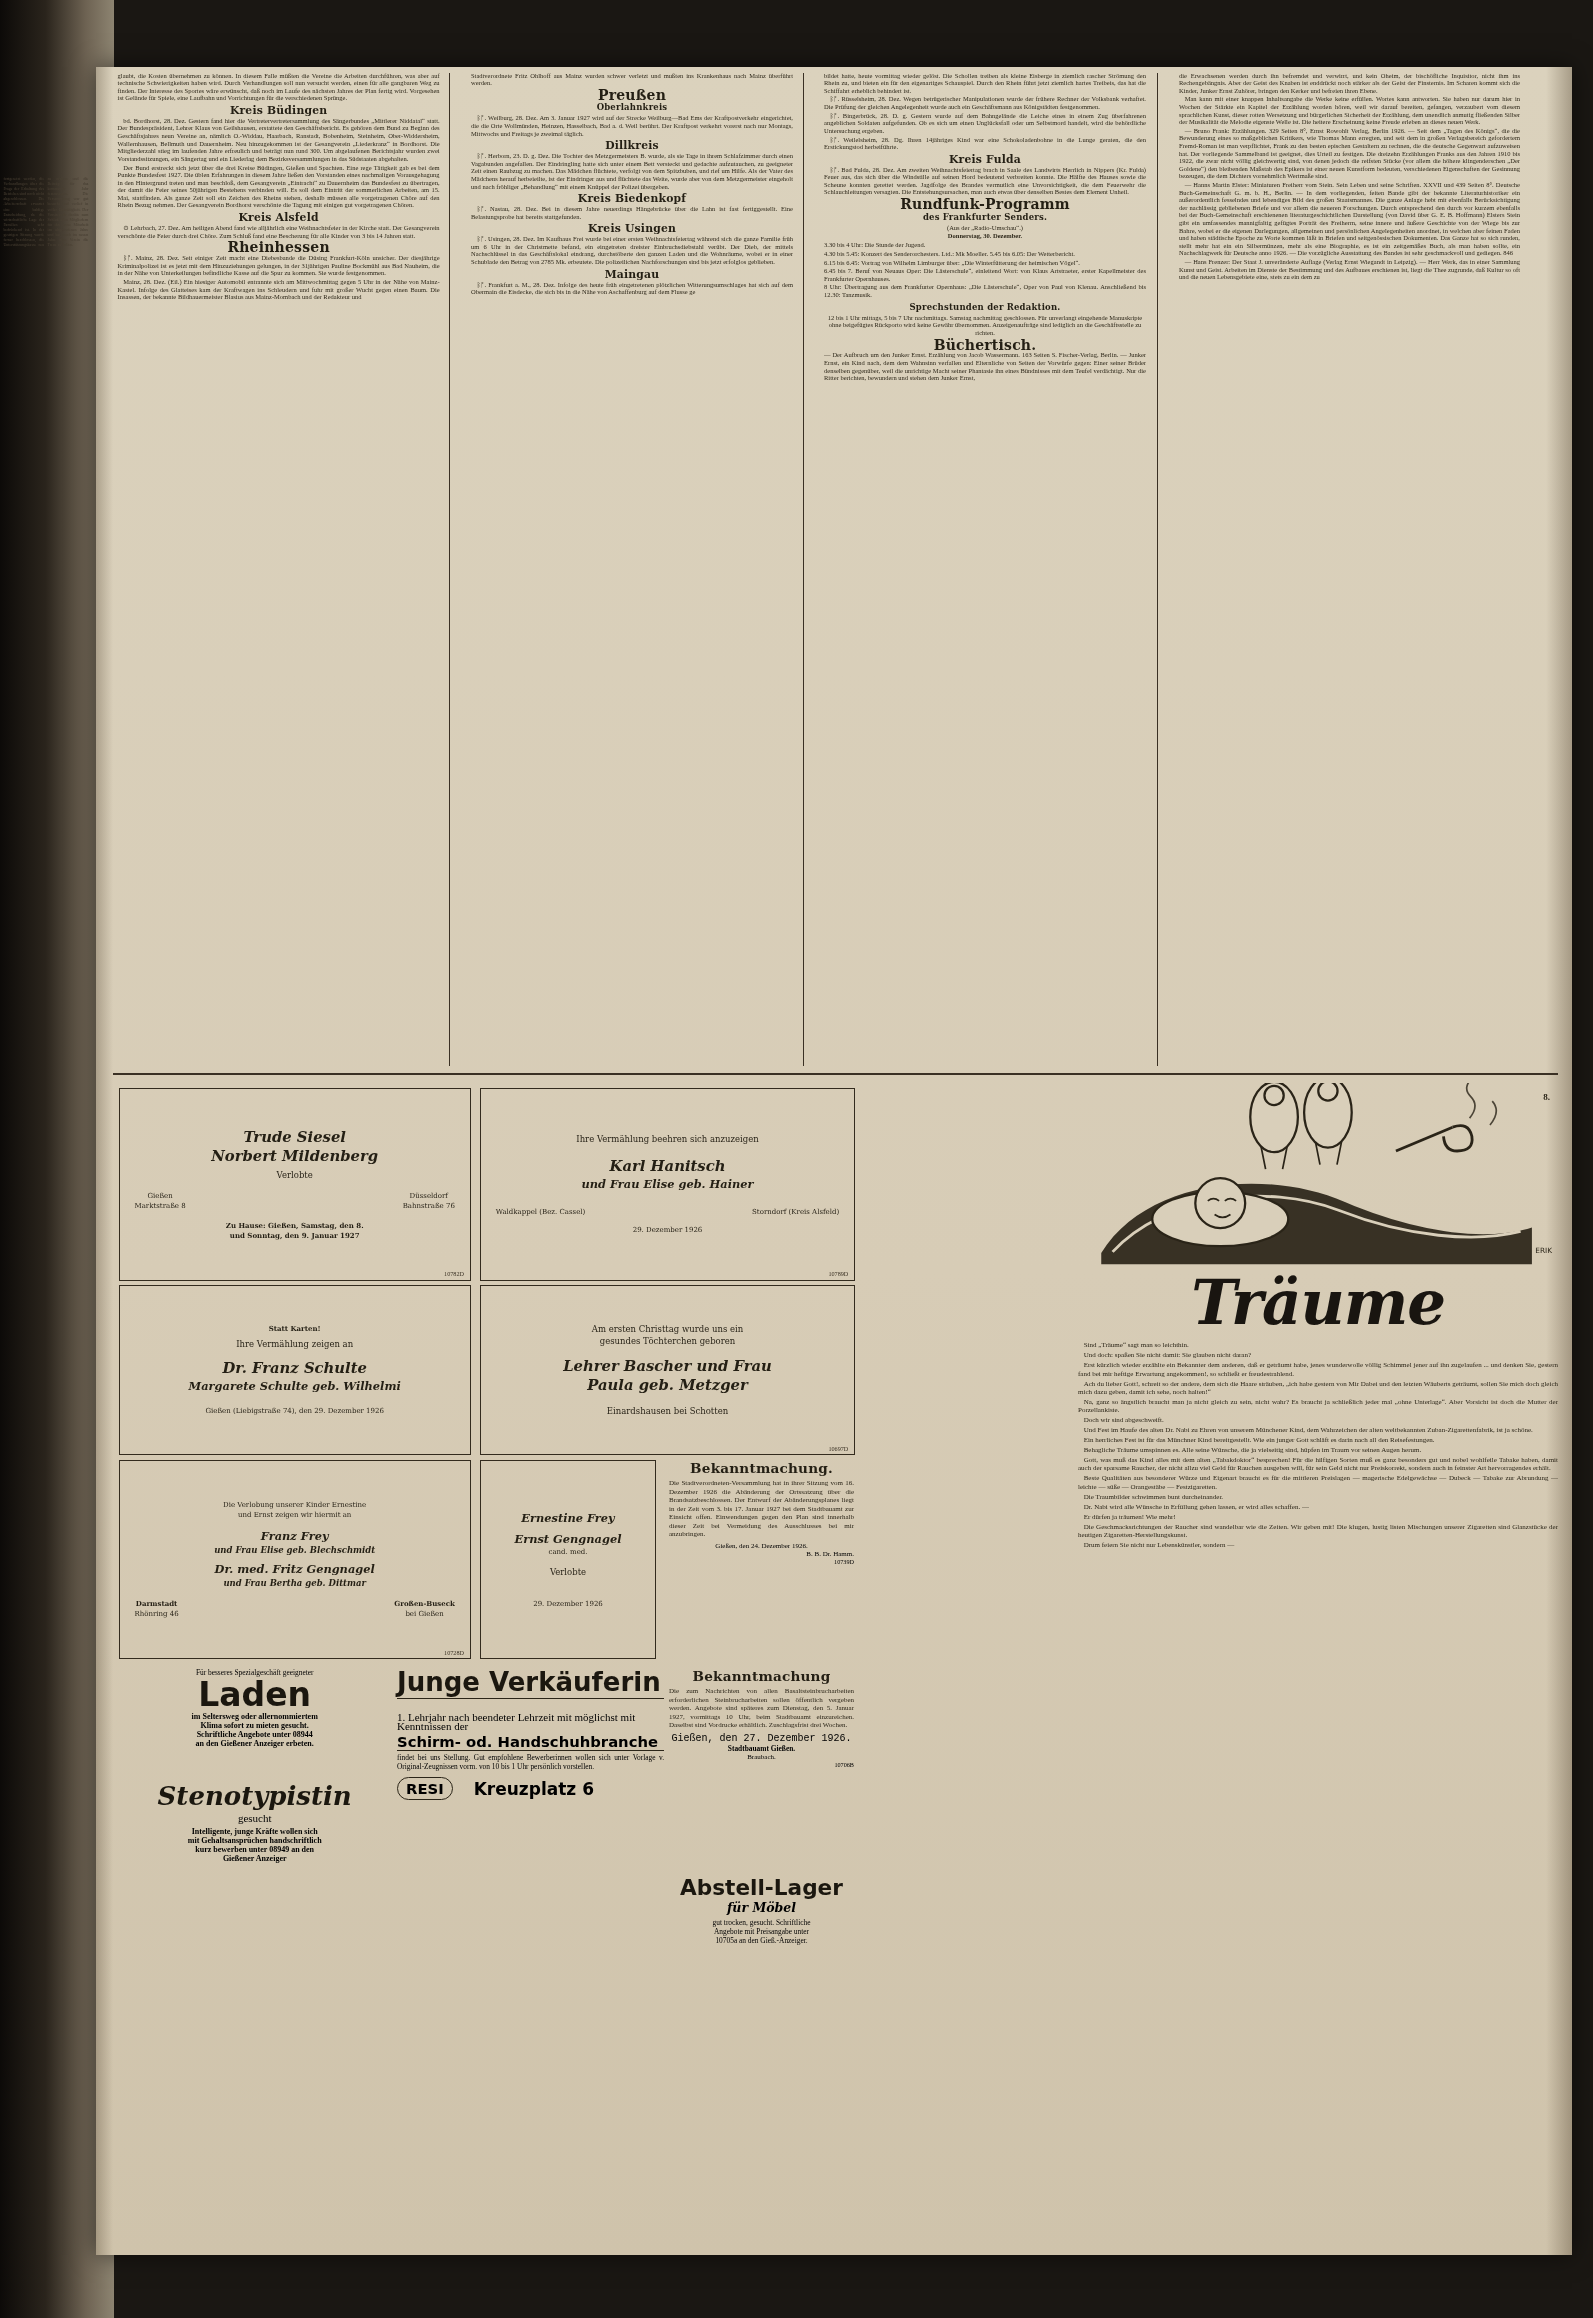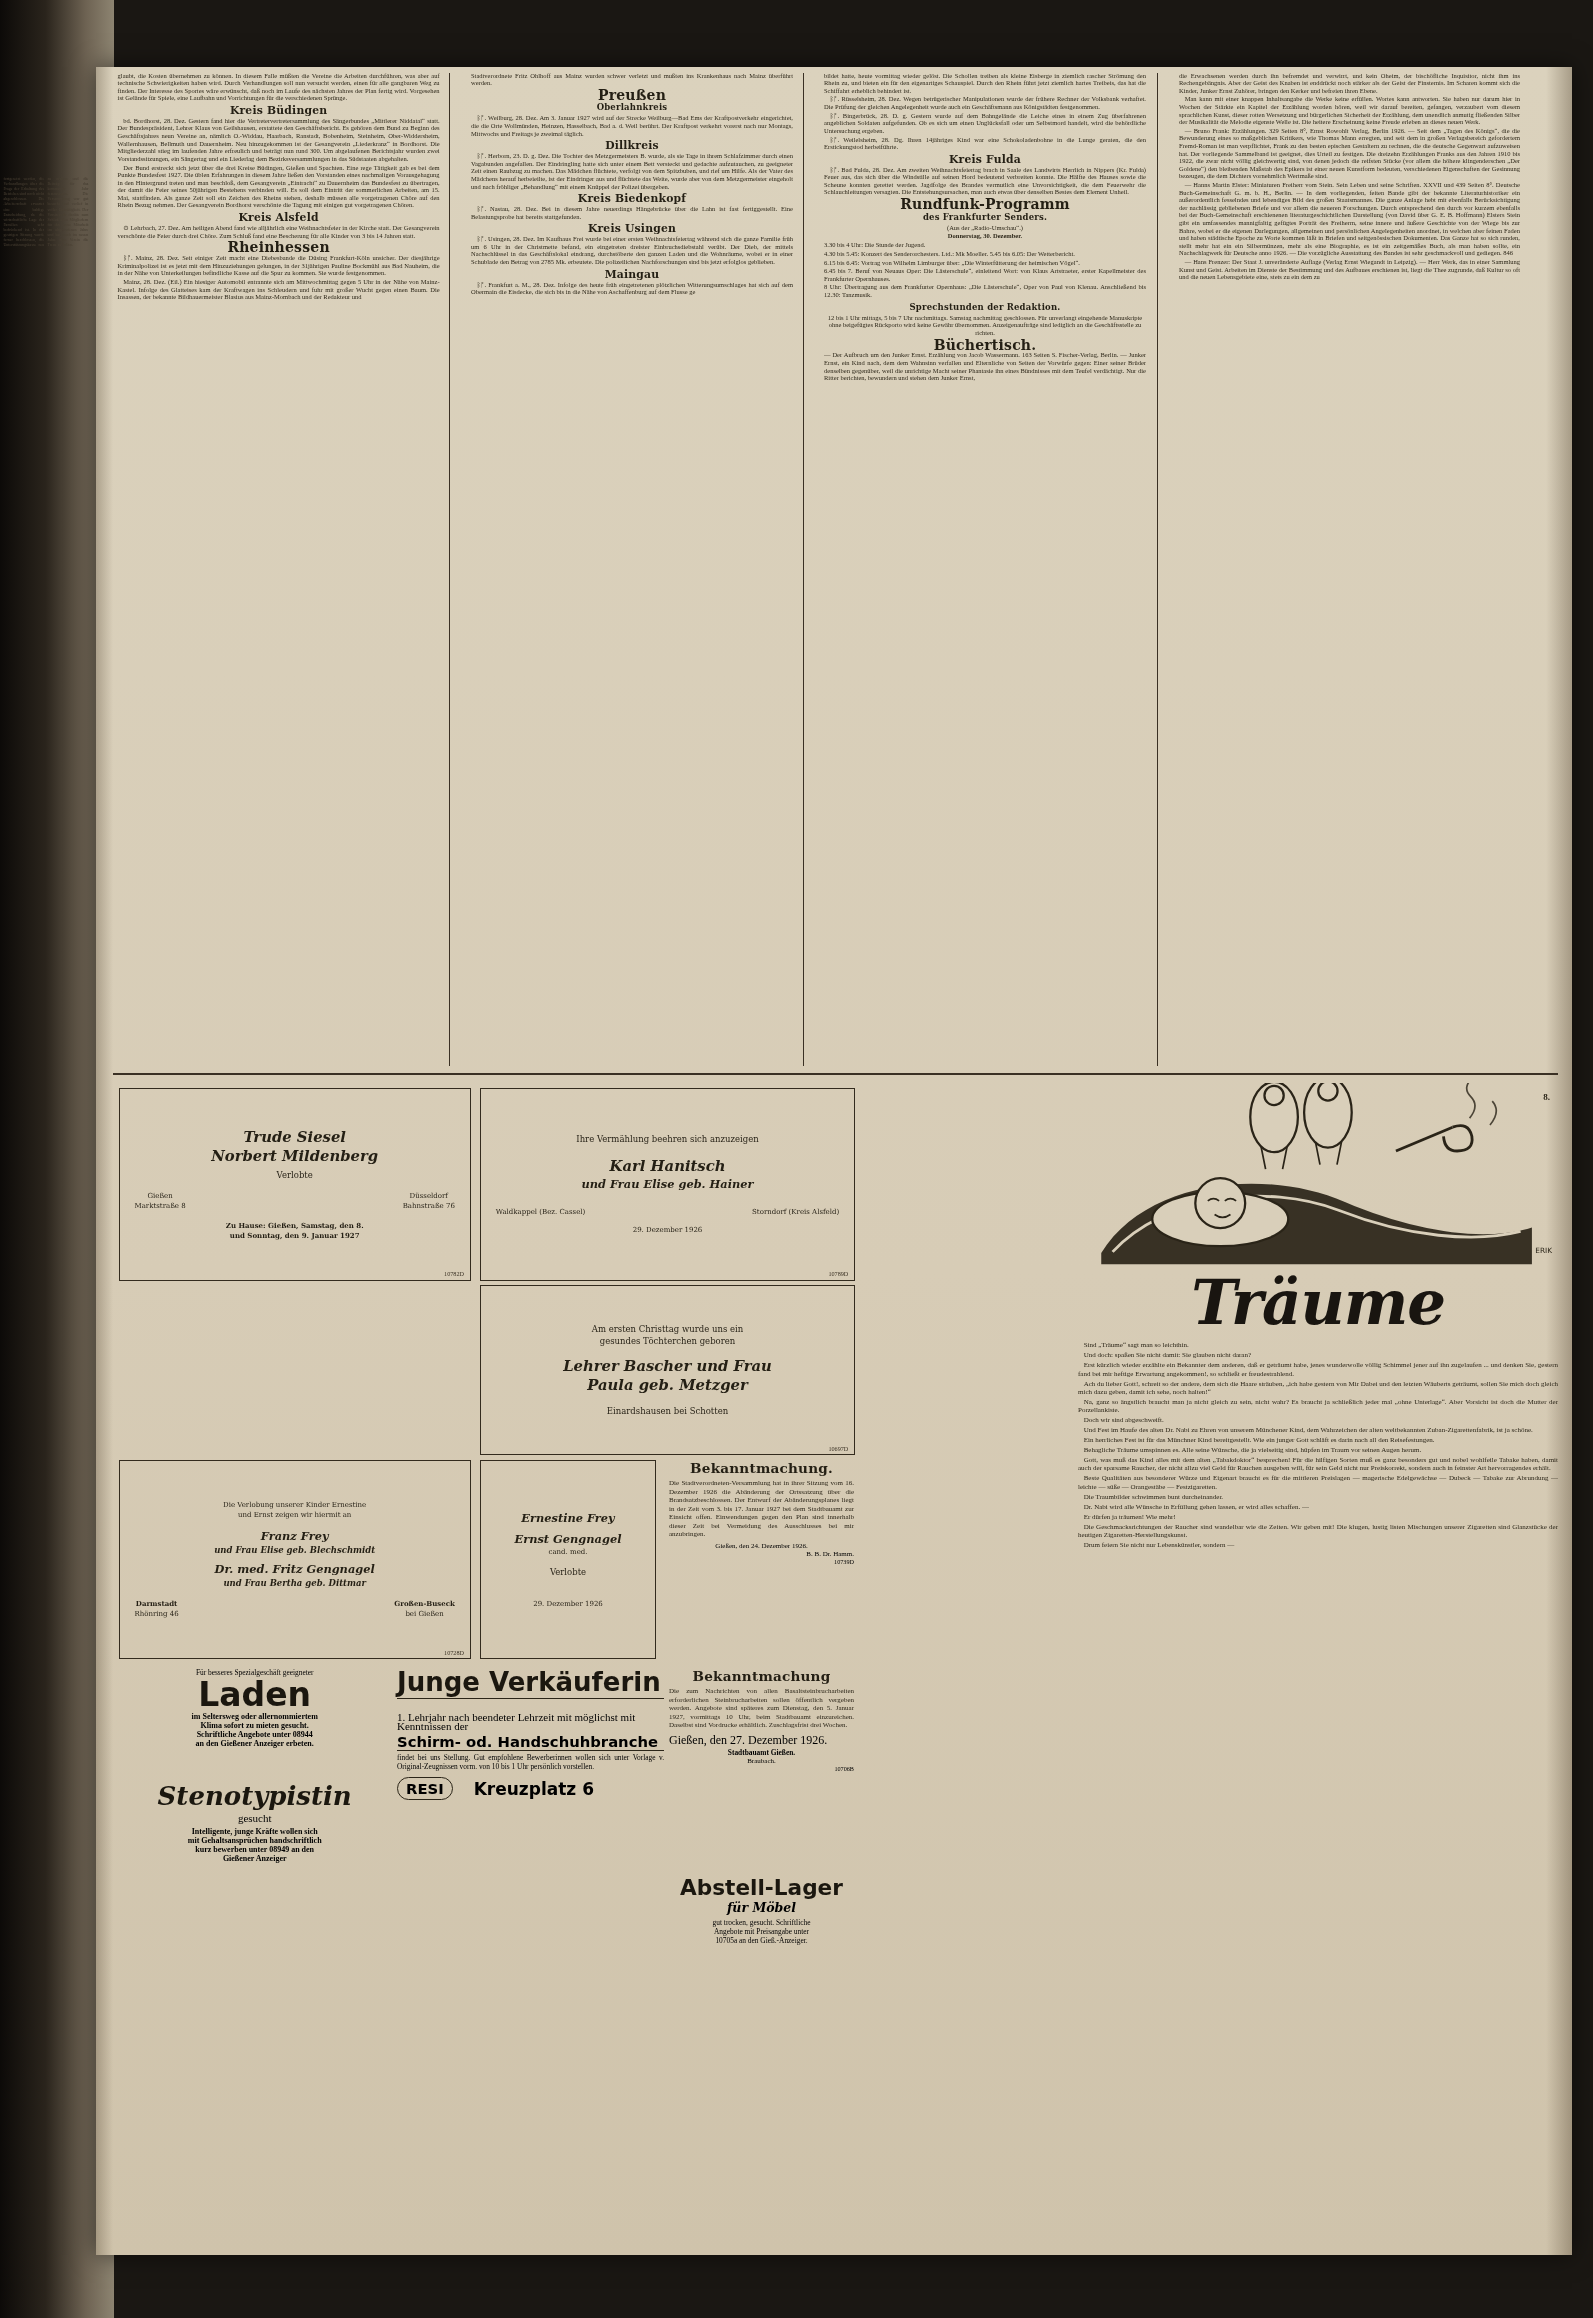--- a/index.html
+++ b/index.html
@@ -193,20 +193,29 @@
             <div class="l2 script">und Frau Elise geb. Hainer</div>
             <div class="spread" style="margin-top:14.8px">
               <div class="l4">Waldkappel (Bez. Cassel)</div>
               <div class="l4">Storndorf (Kreis Alsfeld)</div>
             </div>
             <div class="l4" style="margin-top:8px">29. Dezember 1926</div>
           </div>
           <div class="corner">10789D</div>
         </div>
 
+        <div class="box" style="left:5.7px;top:202px;width:352px;height:170px;">
+          <div class="adtxt">
+            <div class="l4 b">Statt Karten!</div>
+            <div class="l3" style="margin-top:4.5px">Ihre Vermählung zeigen an</div>
+            <div class="l1 script" style="margin-top:8px">Dr. Franz Schulte</div>
+            <div class="l2 script">Margarete Schulte geb. Wilhelmi</div>
+            <div class="l4" style="margin-top:12.5px">Gießen (Liebigstraße 74), den 29. Dezember 1926</div>
+          </div>
+        </div>
 
         <div class="box" style="left:367px;top:202px;width:375px;height:170px;">
           <div class="adtxt">
             <div class="l3">Am ersten Christtag wurde uns ein</div>
             <div class="l3">gesundes Töchterchen geboren</div>
             <div class="l1 script" style="margin-top:9px">Lehrer Bascher und Frau</div>
             <div class="l1 script">Paula geb. Metzger</div>
             <div class="l3" style="margin-top:11.4px">Einardshausen bei Schotten</div>
           </div>
           <div class="corner">10697D</div>
@@ -248,21 +257,21 @@
           <div class="hd mid" style="margin:0 0 3.4px 0;font-size:13.6px;">Bekanntmachung.</div>
           <div style="font-size:7px;line-height:8.5px;text-align:justify;color:#2b2518;">Die Stadtverordneten-Versammlung hat in ihrer Sitzung vom 16. Dezember 1926 die Abänderung der Ortssatzung über die Brandsatzbeschlossen. Der Entwurf der Abänderungsplanes liegt in der Zeit vom 3. bis 17. Januar 1927 bei dem Stadtbauamt zur Einsicht offen. Einwendungen gegen den Plan sind innerhalb dieser Zeit bei Vermeidung des Ausschlusses bei mir anzubringen.</div>
           <div style="font-size:7px;margin-top:3.4px;text-align:center;">Gießen, den 24. Dezember 1926.</div>
           <div style="font-size:7px;text-align:right;">B. B. Dr. Hamm.</div>
           <div style="font-size:6.2px;text-align:right;">10739D</div>
         </div>
 
         <div style="position:absolute;left:556px;top:585px;width:185px;">
           <div class="hd mid" style="margin:0 0 3.4px 0;font-size:13.6px;">Bekanntmachung</div>
           <div style="font-size:7px;line-height:8.5px;text-align:justify;color:#2b2518;">Die zum Nachrichten von allen Basaltsteinbrucharbeiten erforderlichen Steinbrucharbeiten sollen öffentlich vergeben werden. Angebote sind späteres zum Dienstag, den 5. Januar 1927, vormittags 10 Uhr, beim Stadtbauamt einzureichen. Daselbst sind Vordrucke erhältlich. Zuschlagsfrist drei Wochen.</div>
-          <div style="font-size:12px;margin-top:3.4px;text-align:left;">Gießen, den 27. Dezember 1926.</div>
+          <div style="font-size:10px;margin-top:3.4px;text-align:center;font-family:Liberation Mono, monospace;">Gießen, den 27. Dezember 1926.</div>
           <div style="font-size:7.4px;text-align:center;font-weight:bold;">Stadtbauamt Gießen.</div>
           <div style="font-size:7px;text-align:center;">Braubach.</div>
           <div style="font-size:6.2px;text-align:right;">10706B</div>
         </div>
 
         <div style="position:absolute;left:5.7px;top:585px;width:272px;">
           <div style="font-size:7.4px;text-align:center;">Für besseres Spezialgeschäft geeigneter</div>
           <div class="fett" style="font-size:33px;text-align:center;line-height:35px;color:#1b170f;">Laden</div>
           <div style="font-size:8px;text-align:center;font-weight:bold;">im Seltersweg oder allernommiertem</div>
           <div style="font-size:8px;text-align:center;font-weight:bold;">Klima sofort zu mieten gesucht.</div>

